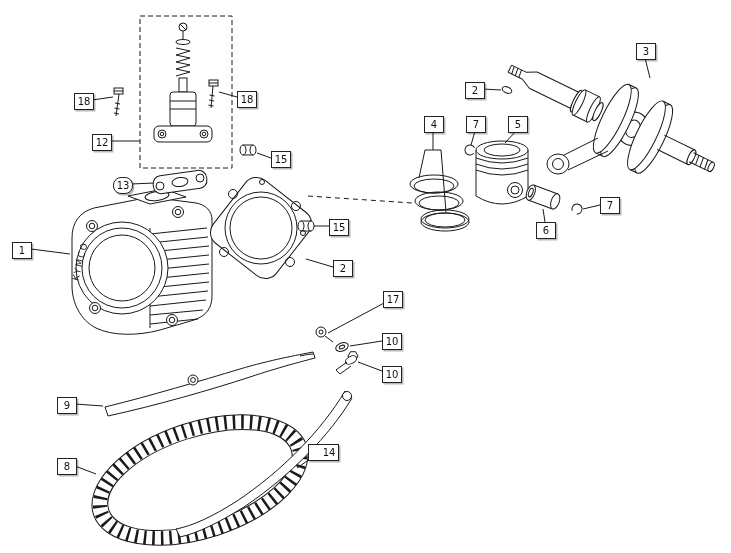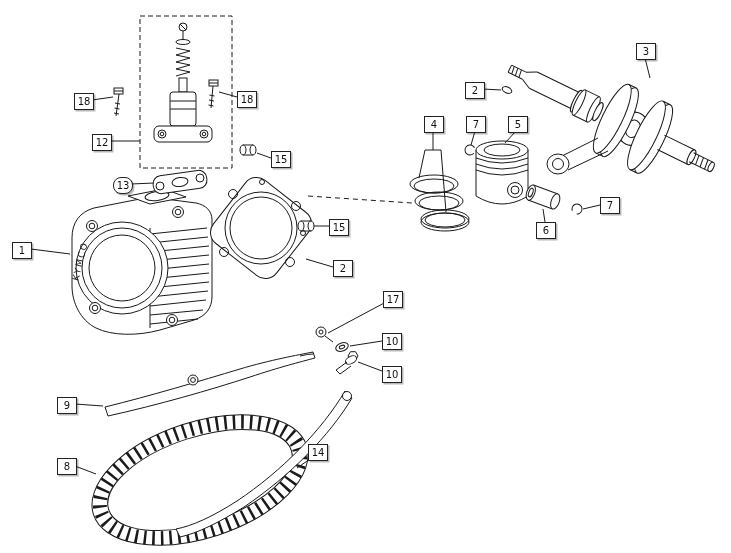--- a/index.html
+++ b/index.html
@@ -306,21 +306,21 @@
   <div class="callout" style="left:508px; top:116px;">5</div>
   <div class="callout" style="left:536px; top:222px;">6</div>
   <div class="callout" style="left:466px; top:116px;">7</div>
   <div class="callout" style="left:600px; top:197px;">7</div>
   <div class="callout" style="left:57px;  top:458px;">8</div>
   <div class="callout" style="left:57px;  top:397px;">9</div>
   <div class="callout" style="left:382px; top:366px;">10</div>
   <div class="callout" style="left:382px; top:333px;">10</div>
   <div class="callout" style="left:92px;  top:134px;">12</div>
   <div class="callout" style="left:113px; top:177px;border-radius:8px;">13</div>
-  <div class="callout" style="left:308px; top:444px;">14</div>
+  <div class="callout" style="left:308px; top:444px;padding-left:11px;">14</div>
   <div class="callout" style="left:271px; top:151px;">15</div>
   <div class="callout" style="left:329px; top:219px;">15</div>
   <div class="callout" style="left:465px; top:82px;">2</div>
   <div class="callout" style="left:383px; top:291px;">17</div>
   <div class="callout" style="left:74px;  top:93px;">18</div>
   <div class="callout" style="left:237px; top:91px;">18</div>
 
 </div>
 
 </body></html>

